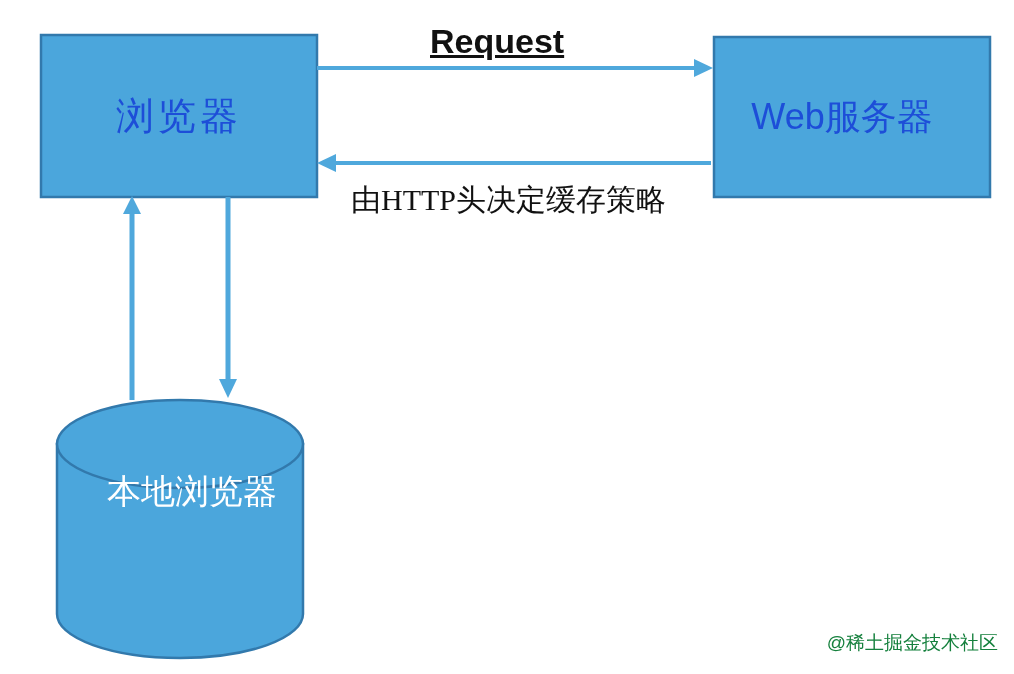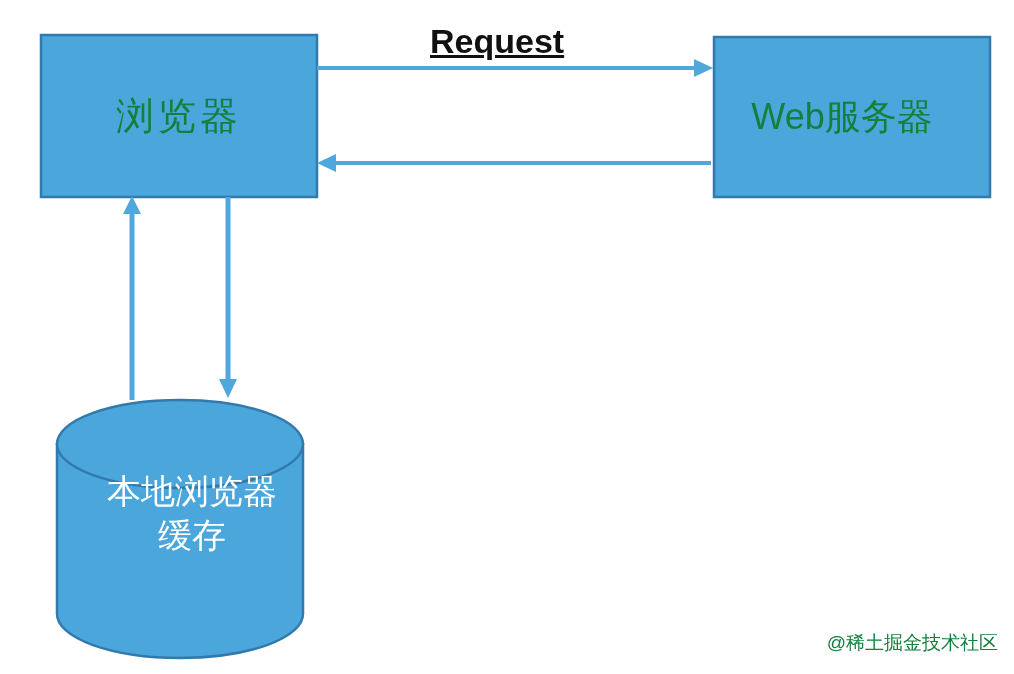--- a/index.html
+++ b/index.html
@@ -14,21 +14,21 @@
   #shapes-svg {
     position: absolute;
     left: 0; top: 0;
     width: 1014px; height: 674px;
   }
   .abs { position: absolute; }
   .node-label {
     display: flex;
     align-items: center;
     justify-content: center;
-    color: #15803d;
+    color: #1d4ed8;
     text-align: center;
   }
   .browser-label {
     left: 41px; top: 35px; width: 276px; height: 162px;
     font-size: 38px;
     letter-spacing: 4px;
     font-family: "Liberation Serif", serif;
   }
   .server-label {
     left: 714px; top: 37px; width: 256px; height: 160px;
@@ -106,23 +106,23 @@
       <ellipse cx="180" cy="444" rx="123" ry="44" fill="#4BA6DC" stroke="#3279AC" stroke-width="2.5"></ellipse>
     </g>
   </svg>
 
   <div class="abs node-label browser-label">浏览器</div>
 
   <div class="abs node-label server-label">Web服务器</div>
 
   <div class="abs cylinder-label">
     <div>本地浏览器</div>
-    <div>缓存</div>
   </div>
 
   <div class="abs edge-label request-label">Request</div>
 
 
+  <div class="abs note http-note">由HTTP头决定缓存策略</div>
 
 
   <div class="abs watermark">@稀土掘金技术社区</div>
 
 </div>
 
 </body></html>

